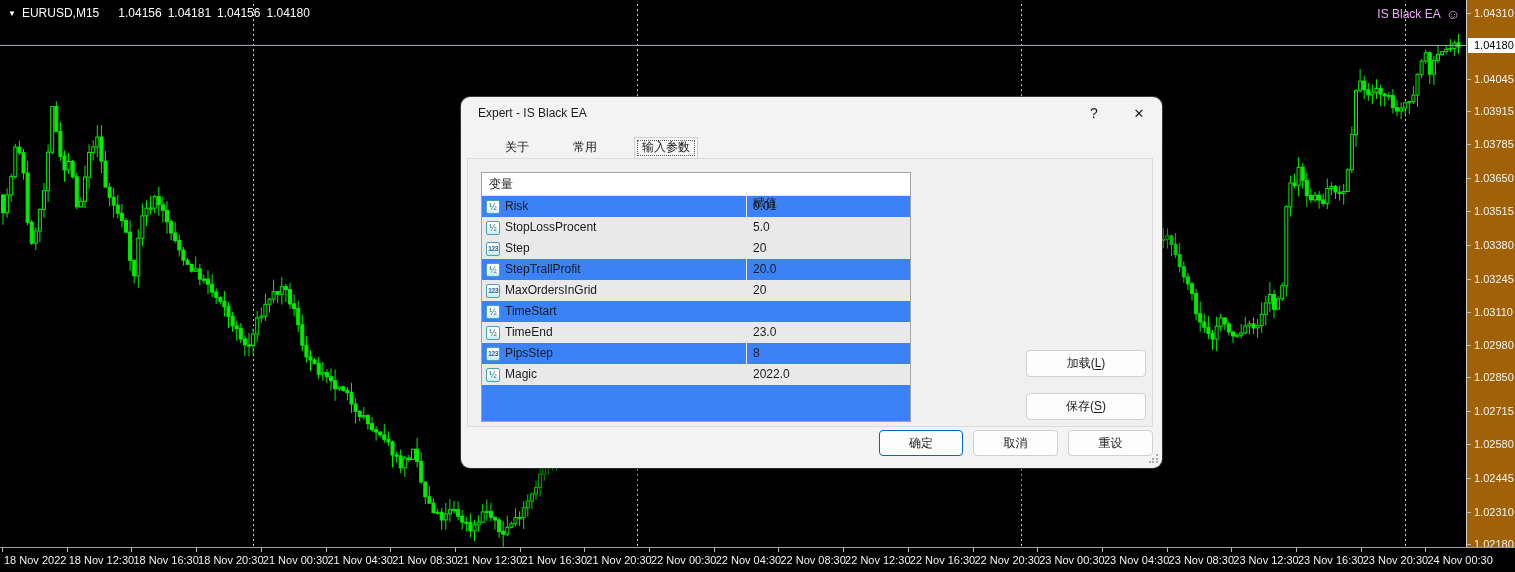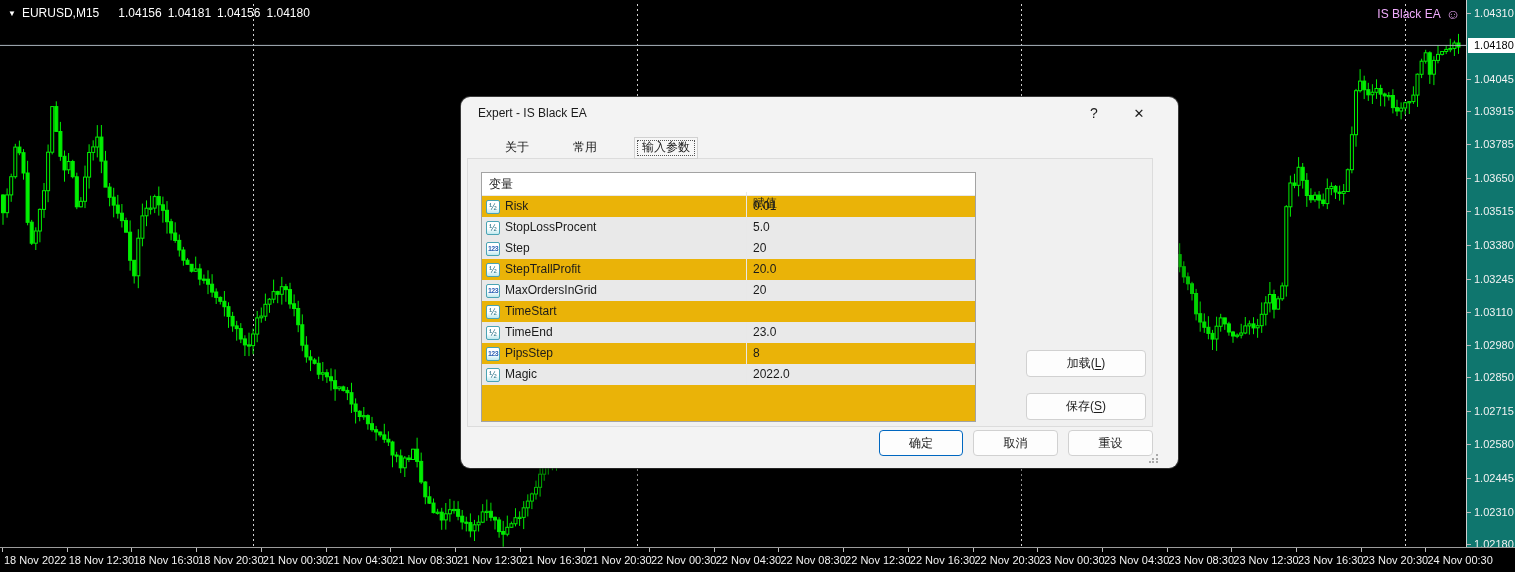--- a/index.html
+++ b/index.html
@@ -12,45 +12,45 @@
   
   #chart-area{position:absolute;left:0;top:0;width:1466px;height:547px;overflow:hidden;background:#000;}
   #candles-svg{position:absolute;left:0;top:0;}
   #ohlc-bar{position:absolute;left:8px;top:6px;color:#fff;font-size:12px;white-space:nowrap;}
   #ohlc-bar .tri{font-size:8px;vertical-align:1px;margin-right:6px;}
   #ohlc-bar .sym{margin-right:19px;}
   #ohlc-bar .val{margin-right:6px;}
   #ea-badge{position:absolute;right:6px;top:6px;color:#f0abfc;font-size:12px;white-space:nowrap;}
   #ea-badge .smiley{font-size:14px;margin-left:5px;vertical-align:-1px;}
   
-  #price-axis{position:absolute;left:1466px;top:0;width:49px;height:547px;background:#0f766e;border-left:1px solid #cfcfcf;}
+  #price-axis{position:absolute;left:1466px;top:0;width:49px;height:547px;background:#a16207;border-left:1px solid #cfcfcf;}
   .p-tick{position:absolute;left:0;width:4px;height:1px;background:#bdbdbd;}
   .p-label{position:absolute;left:7px;color:#f2f2f2;font-size:11px;line-height:11px;}
   .p-current{position:absolute;left:1px;right:0;height:15px;background:#fff;color:#000;font-size:11px;line-height:15px;padding-left:6px;}
   #time-axis{position:absolute;left:0;top:547px;width:1515px;height:25px;background:#000;border-top:1px solid #9c9c9c;}
   .t-tick{position:absolute;top:0;width:1px;height:4px;background:#bdbdbd;}
   .t-label{position:absolute;top:6px;color:#f2f2f2;font-size:11px;white-space:nowrap;}
   
   #dialog{
     position:absolute;left:461px;top:97px;width:701px;height:371px;
     background:#f3f3f3;border-radius:9px;
     box-shadow:0 14px 40px rgba(0,0,0,.6),0 0 0 1px rgba(120,120,120,.55);
-    font-size:12px;color:#1b1b1b;padding-left:16px;
+    font-size:12px;color:#1b1b1b;
   }
   .dlg-title{position:absolute;left:17px;top:0;line-height:33px;}
   .dlg-help{position:absolute;left:622px;top:0;width:22px;line-height:33px;text-align:center;font-size:14px;cursor:default;}
   .dlg-close{position:absolute;left:664px;top:0;width:28px;line-height:33px;text-align:center;font-size:13px;cursor:default;}
   .dlg-tabs{position:absolute;left:9px;top:40px;height:22px;display:flex;}
   .tab{padding:0 7px;line-height:21px;margin-right:2px;text-align:left;margin-left:28px;}
   .tab.selected{
     background:#f7f7f7;border:1px solid #d1d1d1;line-height:19px;
     outline:1px dotted #555;outline-offset:-4px;position:relative;z-index:2;
   }
   .dlg-page{position:absolute;left:6px;top:61px;width:686px;height:269px;background:#f0f0f0;border:1px solid #dcdcdc;box-sizing:border-box;}
-  .param-table{position:absolute;left:20px;top:75px;width:495px;height:250px;background:#eab308;border:1px solid #a3a3a3;box-sizing:border-box;overflow:hidden;}
+  .param-table{position:absolute;left:20px;top:75px;width:430px;height:250px;background:#3b82f6;border:1px solid #a3a3a3;box-sizing:border-box;overflow:hidden;}
   .pt-header{display:flex;height:22px;line-height:22px;border-bottom:1px solid #e8e8e8;background:#fff;}
   .pt-hvar{width:264px;padding-left:7px;box-sizing:border-box;}
   .pt-hval{flex:1;padding-left:6px;border-left:1px solid #e8e8e8;margin-top:19px;}
   .pt-row{display:flex;height:21px;line-height:21px;}
   .pt-row.alt{background:#e9e9e9;}
   .pt-var{width:264px;display:flex;align-items:center;box-sizing:border-box;padding-left:4px;}
   .pt-val{flex:1;padding-left:6px;border-left:1px solid #e8e8e8;}
   .pt-icon{
     display:inline-block;width:14px;height:14px;margin-right:5px;border-radius:2px;
     border:1px solid #4aa4b5;background:linear-gradient(180deg,#ffffff 55%,#bfe9ef 100%);

